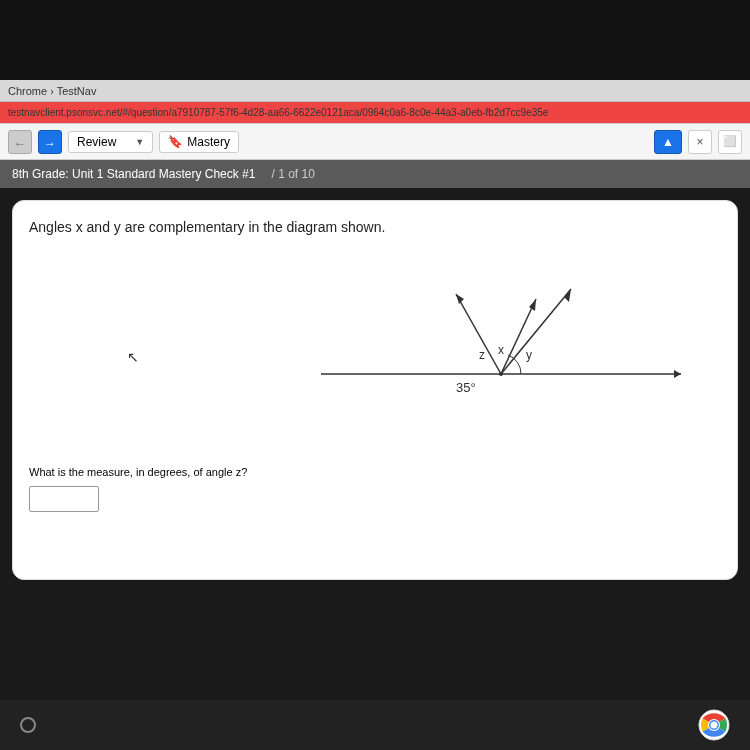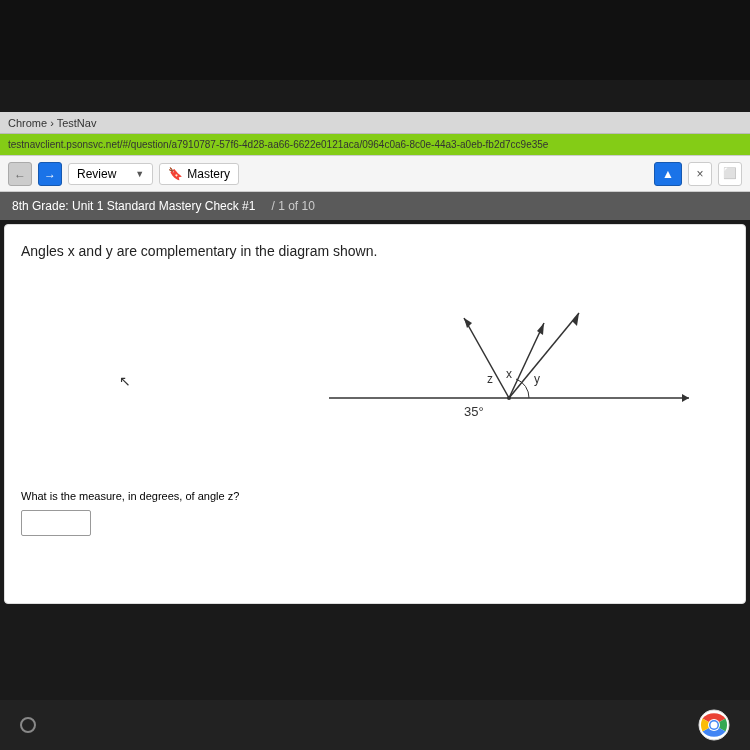--- a/index.html
+++ b/index.html
@@ -15,30 +15,29 @@
     
     .browser-tab-bar {
       background: #d8d8d8;
       height: 22px;
       display: flex;
       align-items: center;
       padding: 0 8px;
       font-size: 11px;
       color: #333;
       border-bottom: 1px solid #bbb;
-      margin-top: 32px;
     }
 
     .browser-tab-bar span {
       font-size: 11px;
     }
 
     
     .address-bar {
-      background: #84cc16;
+      background: #ef4444;
       height: 22px;
       display: flex;
       align-items: center;
       padding: 0 8px;
       font-size: 10px;
       color: #333;
       border-bottom: 1px solid #ccc;
     }
 
     
@@ -160,25 +159,25 @@
     }
 
     .grade-bar .fraction {
       margin-left: 16px;
       color: #ccc;
     }
 
     
     .content-area {
       background: white;
-      margin: 4px;
+      margin: 12px;
       padding: 16px;
       min-height: 380px;
       border: 1px solid #ddd;
-      border-radius: 4px;
+      border-radius: 12px;
     }
 
     .question-text {
       font-size: 14px;
       color: #222;
       margin-bottom: 16px;
       line-height: 1.5;
     }
 
     

